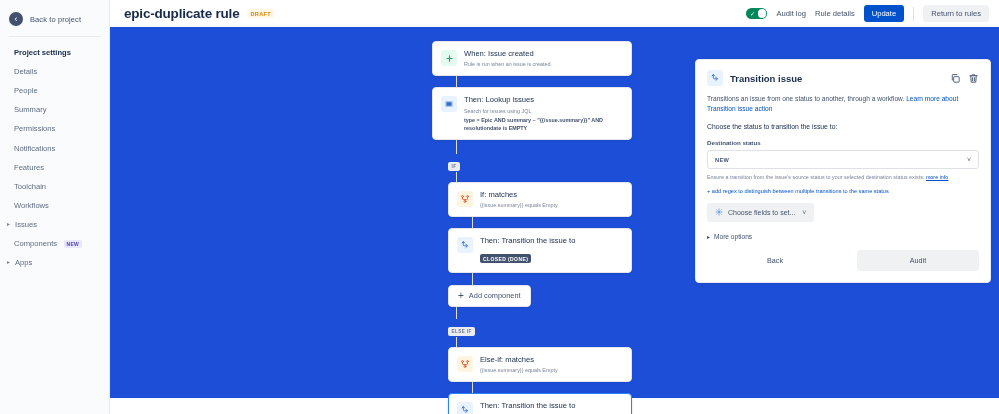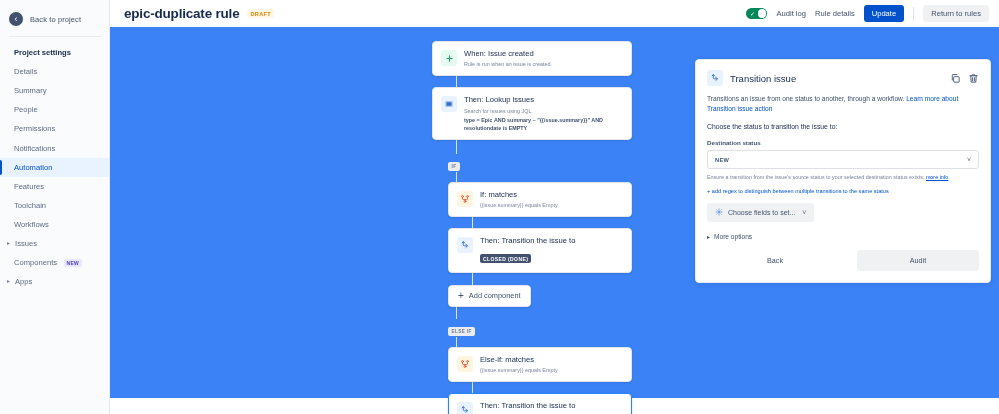--- a/index.html
+++ b/index.html
@@ -82,21 +82,21 @@
     padding: 4px 8px; border-radius: 3px; border: none; cursor: pointer;
     font-family: inherit;
   }
   .tb-btn-default {
     background: #f0f1f3; color: #42526e; font-size: 7.6px;
     padding: 4px 8px; border-radius: 3px; border: none; cursor: pointer;
     font-family: inherit;
   }
 
   
-  .canvas { position: absolute; inset: 27px 0 0 0; background: #3b82f6; }
+  .canvas { position: absolute; inset: 27px 0 0 0; background: #1d4ed8; }
 
   .flow { position: absolute; left: 322px; top: 14px; width: 200px; }
 
   .card {
     position: relative;
     background: #fff;
     border: 1px solid #e4e6ea;
     border-radius: 4px;
     box-shadow: 0 1px 2px rgba(9,30,66,.10);
     display: flex; align-items: flex-start; gap: 7px;
@@ -160,21 +160,21 @@
     box-shadow: 0 1px 4px rgba(9,30,66,.10);
     padding: 10px 11px 11px 11px;
   }
   .panel-head { display: flex; align-items: center; gap: 7px; }
   .panel-icon {
     width: 16px; height: 16px; border-radius: 3px;
     background: #e9f2ff; color: #2f6fd0;
     display: flex; align-items: center; justify-content: center;
     flex: 0 0 16px;
   }
-  .panel-title { font-size: 9.5px; font-weight: normal; color: #172b4d; }
+  .panel-title { font-size: 9.5px; font-weight: bold; color: #172b4d; }
   .panel-actions { margin-left: auto; display: flex; gap: 7px; align-items: center; }
   .panel-act { color: #42526e; cursor: pointer; display: flex; }
   .panel-desc {
     font-size: 6.6px; color: #42526e; line-height: 1.55; margin-top: 8px;
   }
   .lnk { color: #0052cc; cursor: pointer; }
   .lnk.u { text-decoration: underline; }
   .panel-q { font-size: 6.8px; color: #172b4d; margin-top: 9px; }
   .field-label { font-size: 6.2px; font-weight: bold; color: #42526e; margin-top: 9px; }
   .select {
@@ -227,33 +227,30 @@
     </div>
     <div class="side-sep"></div>
 
     <div class="nav-item heading">
       <span>Project settings</span>
     </div>
     <div class="nav-item">
       <span>Details</span>
     </div>
     <div class="nav-item">
+      <span>People</span>
+    </div>
+    <div class="nav-item">
       <span>Summary</span>
     </div>
     <div class="nav-item">
-      <span>People</span>
-    </div>
-    <div class="nav-item">
       <span>Permissions</span>
     </div>
     <div class="nav-item">
       <span>Notifications</span>
-    </div>
-    <div class="nav-item active">
-      <span>Automation</span>
     </div>
     <div class="nav-item">
       <span>Features</span>
     </div>
     <div class="nav-item">
       <span>Toolchain</span>
     </div>
     <div class="nav-item">
       <span>Workflows</span>
     </div>

